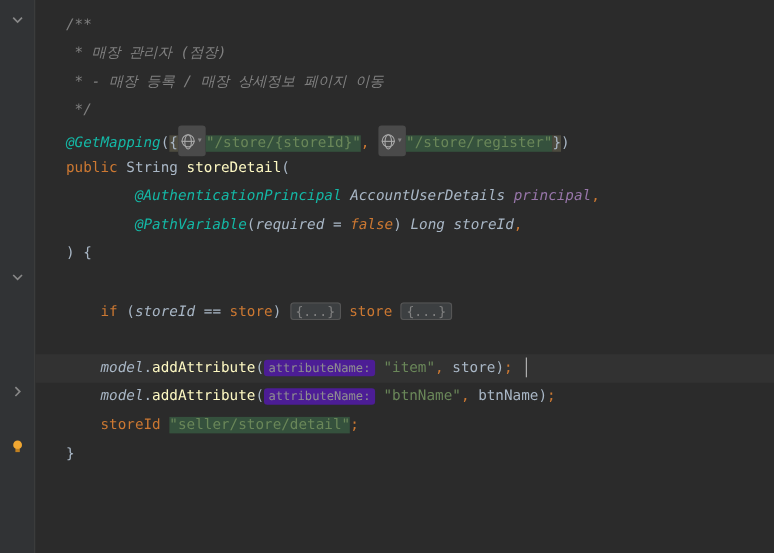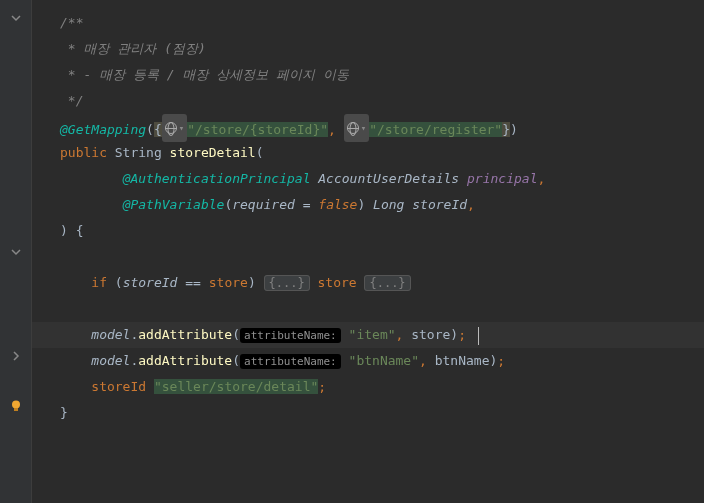--- a/index.html
+++ b/index.html
@@ -115,21 +115,21 @@
   }
   .cursor {
     display: inline-block;
     width: 1px;
     height: 18px;
     background: #bbb;
     vertical-align: middle;
     margin-left: 12px;
   }
   .attr-box {
-    background: #000000;
+    background: #4c1d95;
     border-radius: 3px;
     padding: 1px 4px;
     font-style: normal;
     font-size: 11px;
     color: #909090;
   }
   .hl-brace { background: #4d4b3f; }
 </style>
 </head>
 <body>

